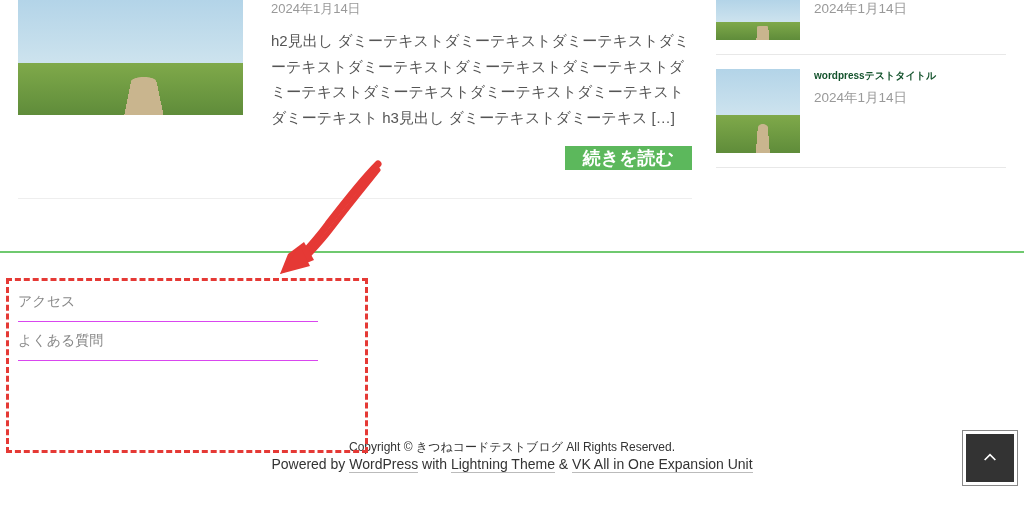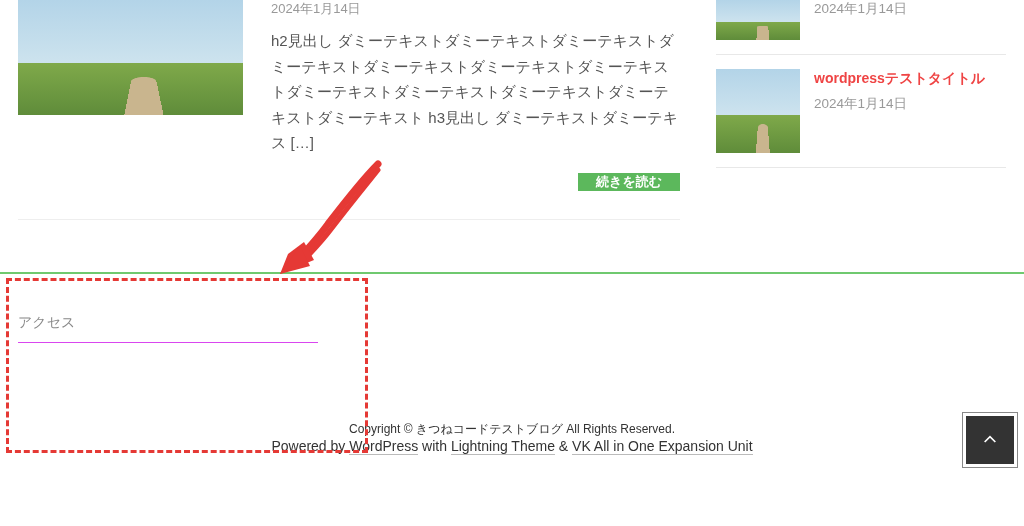--- a/index.html
+++ b/index.html
@@ -1,31 +1,31 @@
 <!DOCTYPE html>
 <html><head>
   <meta charset="utf-8">
   <style>
     * { margin: 0; padding: 0; box-sizing: border-box; }
     body { font-family: "Hiragino Sans", "Meiryo", sans-serif; color: #333; background: #fff; width: 1024px; position: relative; }
-    .main-wrap { display: flex; padding: 0 18px; gap: 36px; }
+    .main-wrap { display: flex; padding: 0 18px; gap: 24px; }
     .content { flex: 1; }
     .sidebar { width: 290px; }
     .article-card { display: flex; gap: 28px; padding-bottom: 28px; border-bottom: 1px solid #eee; }
     .article-thumb { width: 225px; height: 115px; flex-shrink: 0; }
     .article-body { flex: 1; }
     .article-date { color: #999; font-size: 13px; margin-bottom: 10px; }
     .article-excerpt { color: #555; font-size: 15px; line-height: 1.7; margin-bottom: 16px; }
     .read-more-wrap { text-align: right; }
-    .read-more { display: inline-block; background: #5cb85c; color: #fff; padding: 0 18px; font-size: 13px; font-weight: 600; text-decoration: none; border: none; cursor: pointer; }
+    .read-more { display: inline-block; background: #5cb85c; color: #fff; padding: 0 18px; font-size: 18px; font-weight: 600; text-decoration: none; border: none; cursor: pointer; }
     .side-item { display: flex; gap: 14px; padding-bottom: 14px; margin-bottom: 14px; border-bottom: 1px solid #e8e8e8; }
     .side-item:first-child .side-thumb { height: 40px; }
     .side-thumb { width: 84px; height: 84px; flex-shrink: 0; }
     .side-body { flex: 1; }
-    .side-title { font-size: 14px; font-weight: 600; color: #ef4444; margin-bottom: 6px; line-height: 1.4; }
+    .side-title { font-size: 10px; font-weight: 600; color: #14532d; margin-bottom: 6px; line-height: 1.4; }
     .side-date { font-size: 13.5px; color: #999; }
     .green-divider { height: 2px; background: #6fc96f; margin-top: 52px; width: 100%; }
     .footer-menu-area { padding: 30px 18px 70px; position: relative; }
     .footer-menu { width: 300px; }
     .footer-menu-item { padding: 10px 0; border-bottom: 1px solid #d946ef; color: #888; font-size: 14px; cursor: pointer; }
     .copyright-area { text-align: center; padding: 8px 0 20px; }
     .copyright { font-size: 12px; color: #333; }
     .powered { font-size: 14px; color: #333; }
     .powered a { color: #333; text-decoration: none; border-bottom: 1px solid #bbb; }
     .pagetop { position: absolute; right: 10px; bottom: 10px; width: 48px; height: 48px; background: #333; display: flex; align-items: center; justify-content: center; cursor: pointer; outline: 1px solid #888; outline-offset: 3px; }
@@ -79,20 +79,21 @@
       </div>
     </div>
   </div>
 </div>
 
 <div class="green-divider"></div>
 
 <div class="footer-menu-area">
   <div class="footer-menu">
     <div class="footer-menu-item">アクセス</div>
+    <div class="footer-menu-item">よくある質問</div>
   </div>
 </div>
 
 <div class="copyright-area">
   <div class="copyright">Copyright © きつねコードテストブログ All Rights Reserved.</div>
   <div class="powered">
     <span>Powered by </span><a href="#">WordPress</a><span> with </span><a href="#">Lightning Theme</a><span> &amp; </span><a href="#">VK All in One Expansion Unit</a>
   </div>
 </div>
 

